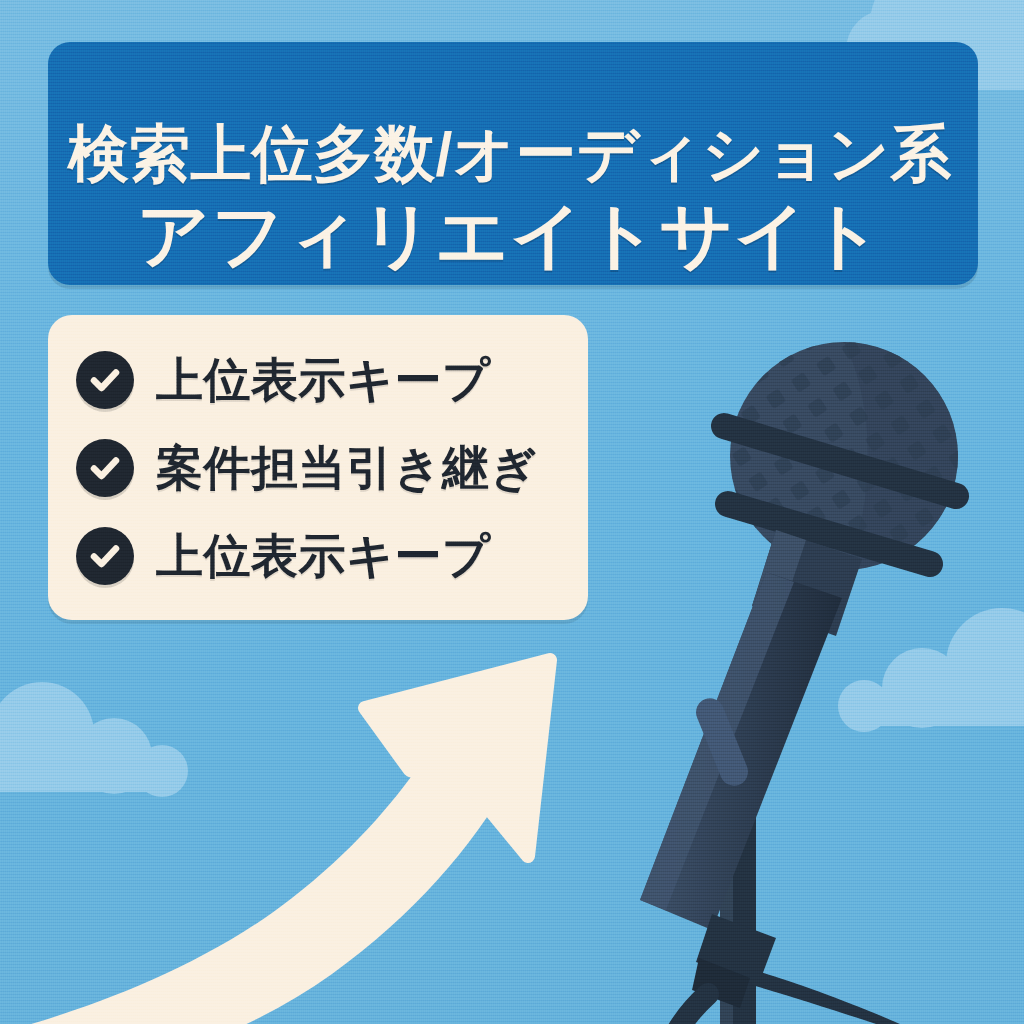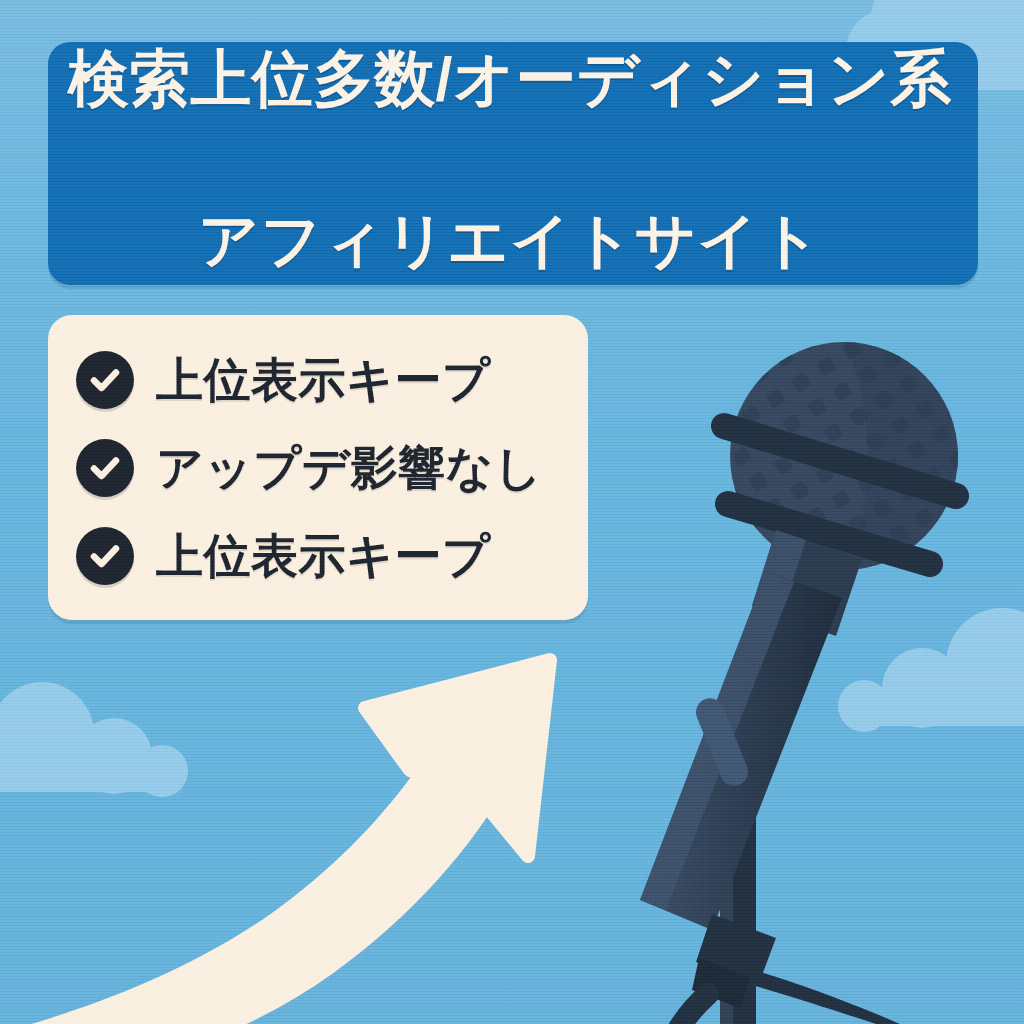--- a/index.html
+++ b/index.html
@@ -78,40 +78,40 @@
     left: 48px;
     top: 42px;
     width: 930px;
     height: 243px;
     background: #1569b0;
     border-radius: 22px;
     box-shadow: 0 4px 0 rgba(0,0,0,0.10);
     display: flex;
     flex-direction: column;
     align-items: center;
-    justify-content: space-between;
+    justify-content: flex-end;
     gap: 2px;
     box-sizing: border-box;
     padding: 6px 18px 14px 12px;
   }
   .banner-line {
     color: #fbf2e4;
     font-weight: 700;
     letter-spacing: 0.5px;
     white-space: nowrap;
     text-shadow: 0 2px 0 rgba(0,0,0,0.16);
     line-height: 1;
   }
   #banner-line-1 {
     font-size: 62px;
     transform: scaleX(0.98);
   }
   #banner-line-2 {
-    font-size: 60px;
-    margin-top: 20px;
+    font-size: 72px;
+    margin-top: 12px;
     letter-spacing: 1px;
   }
 
   
   #checklist-card {
     position: absolute;
     left: 48px;
     top: 315px;
     width: 540px;
     height: 305px;
@@ -276,21 +276,21 @@
       </span>
       <span class="check-label">上位表示キープ</span>
     </div>
 
     <div class="check-row">
       <span class="check-badge">
         <svg width="34" height="34" viewBox="0 0 34 34" aria-hidden="true">
           <path d="M6 17.5 L13.5 25 L28 9.5" fill="none" stroke="#faefdf" stroke-width="6.5" stroke-linecap="round" stroke-linejoin="round"></path>
         </svg>
       </span>
-      <span class="check-label">アップデ影響なし</span>
+      <span class="check-label">案件担当引き継ぎ</span>
     </div>
 
     <div class="check-row">
       <span class="check-badge">
         <svg width="34" height="34" viewBox="0 0 34 34" aria-hidden="true">
           <path d="M6 17.5 L13.5 25 L28 9.5" fill="none" stroke="#faefdf" stroke-width="6.5" stroke-linecap="round" stroke-linejoin="round"></path>
         </svg>
       </span>
       <span class="check-label">上位表示キープ</span>
     </div>

